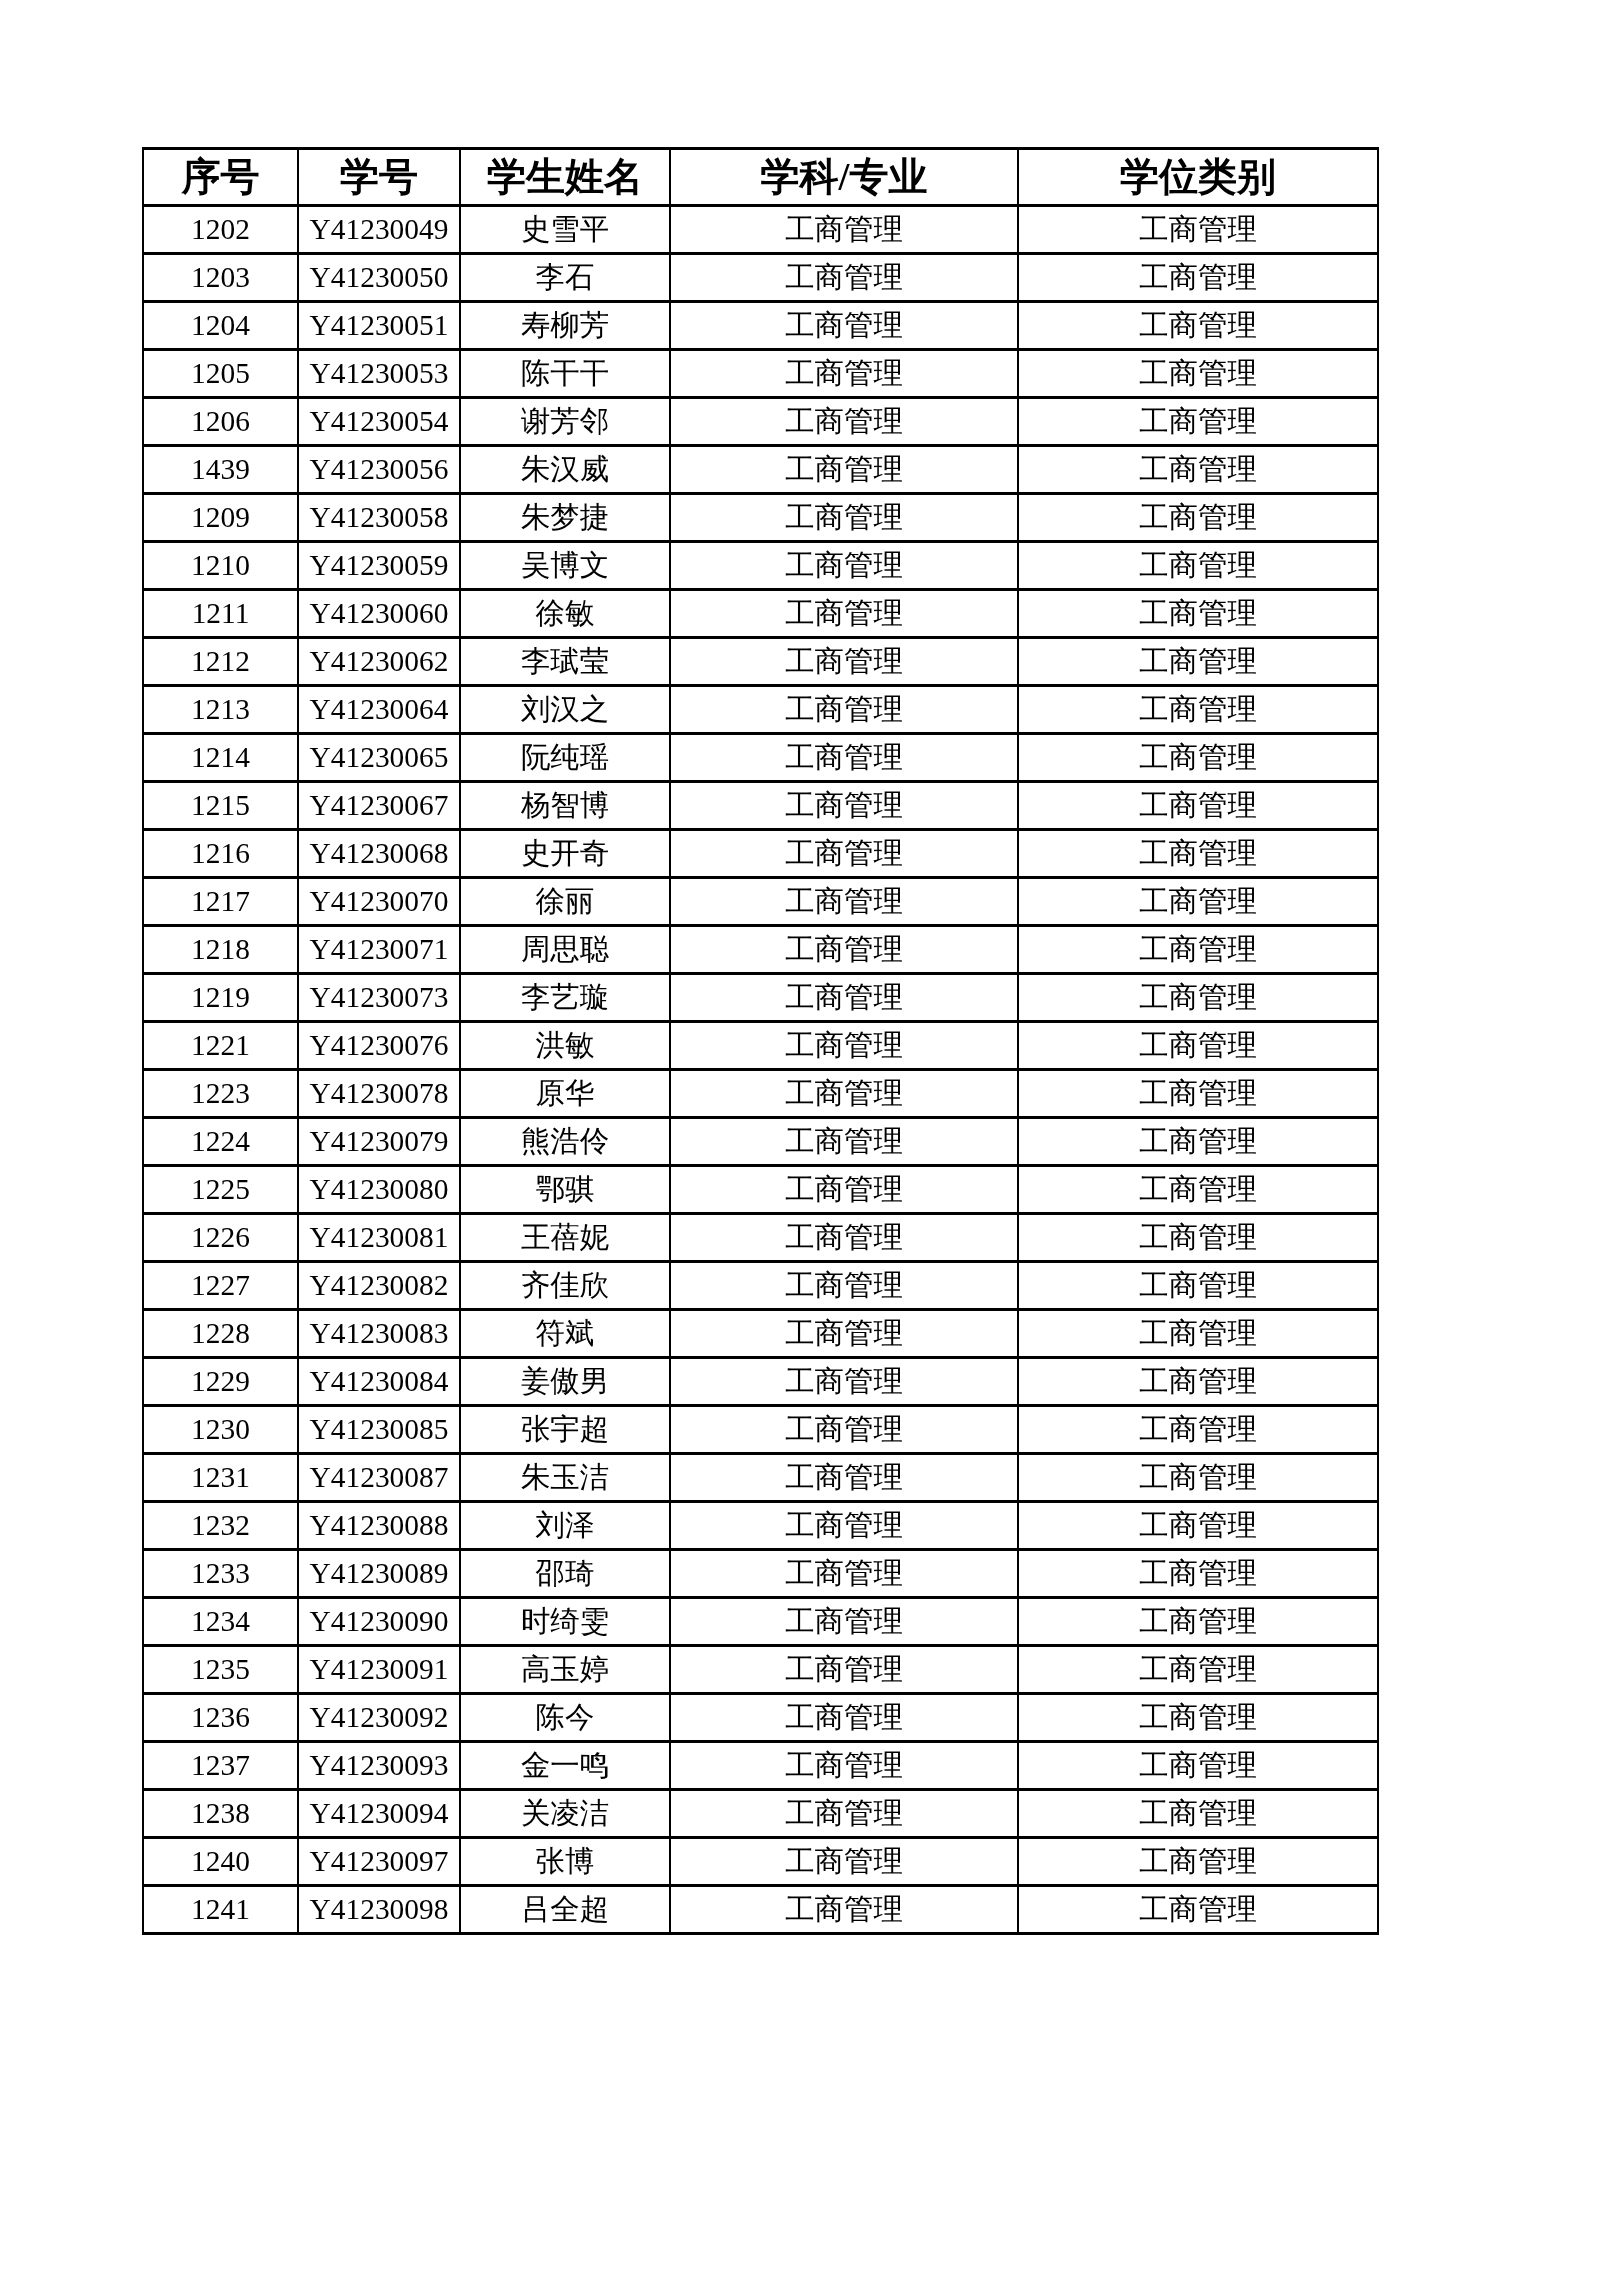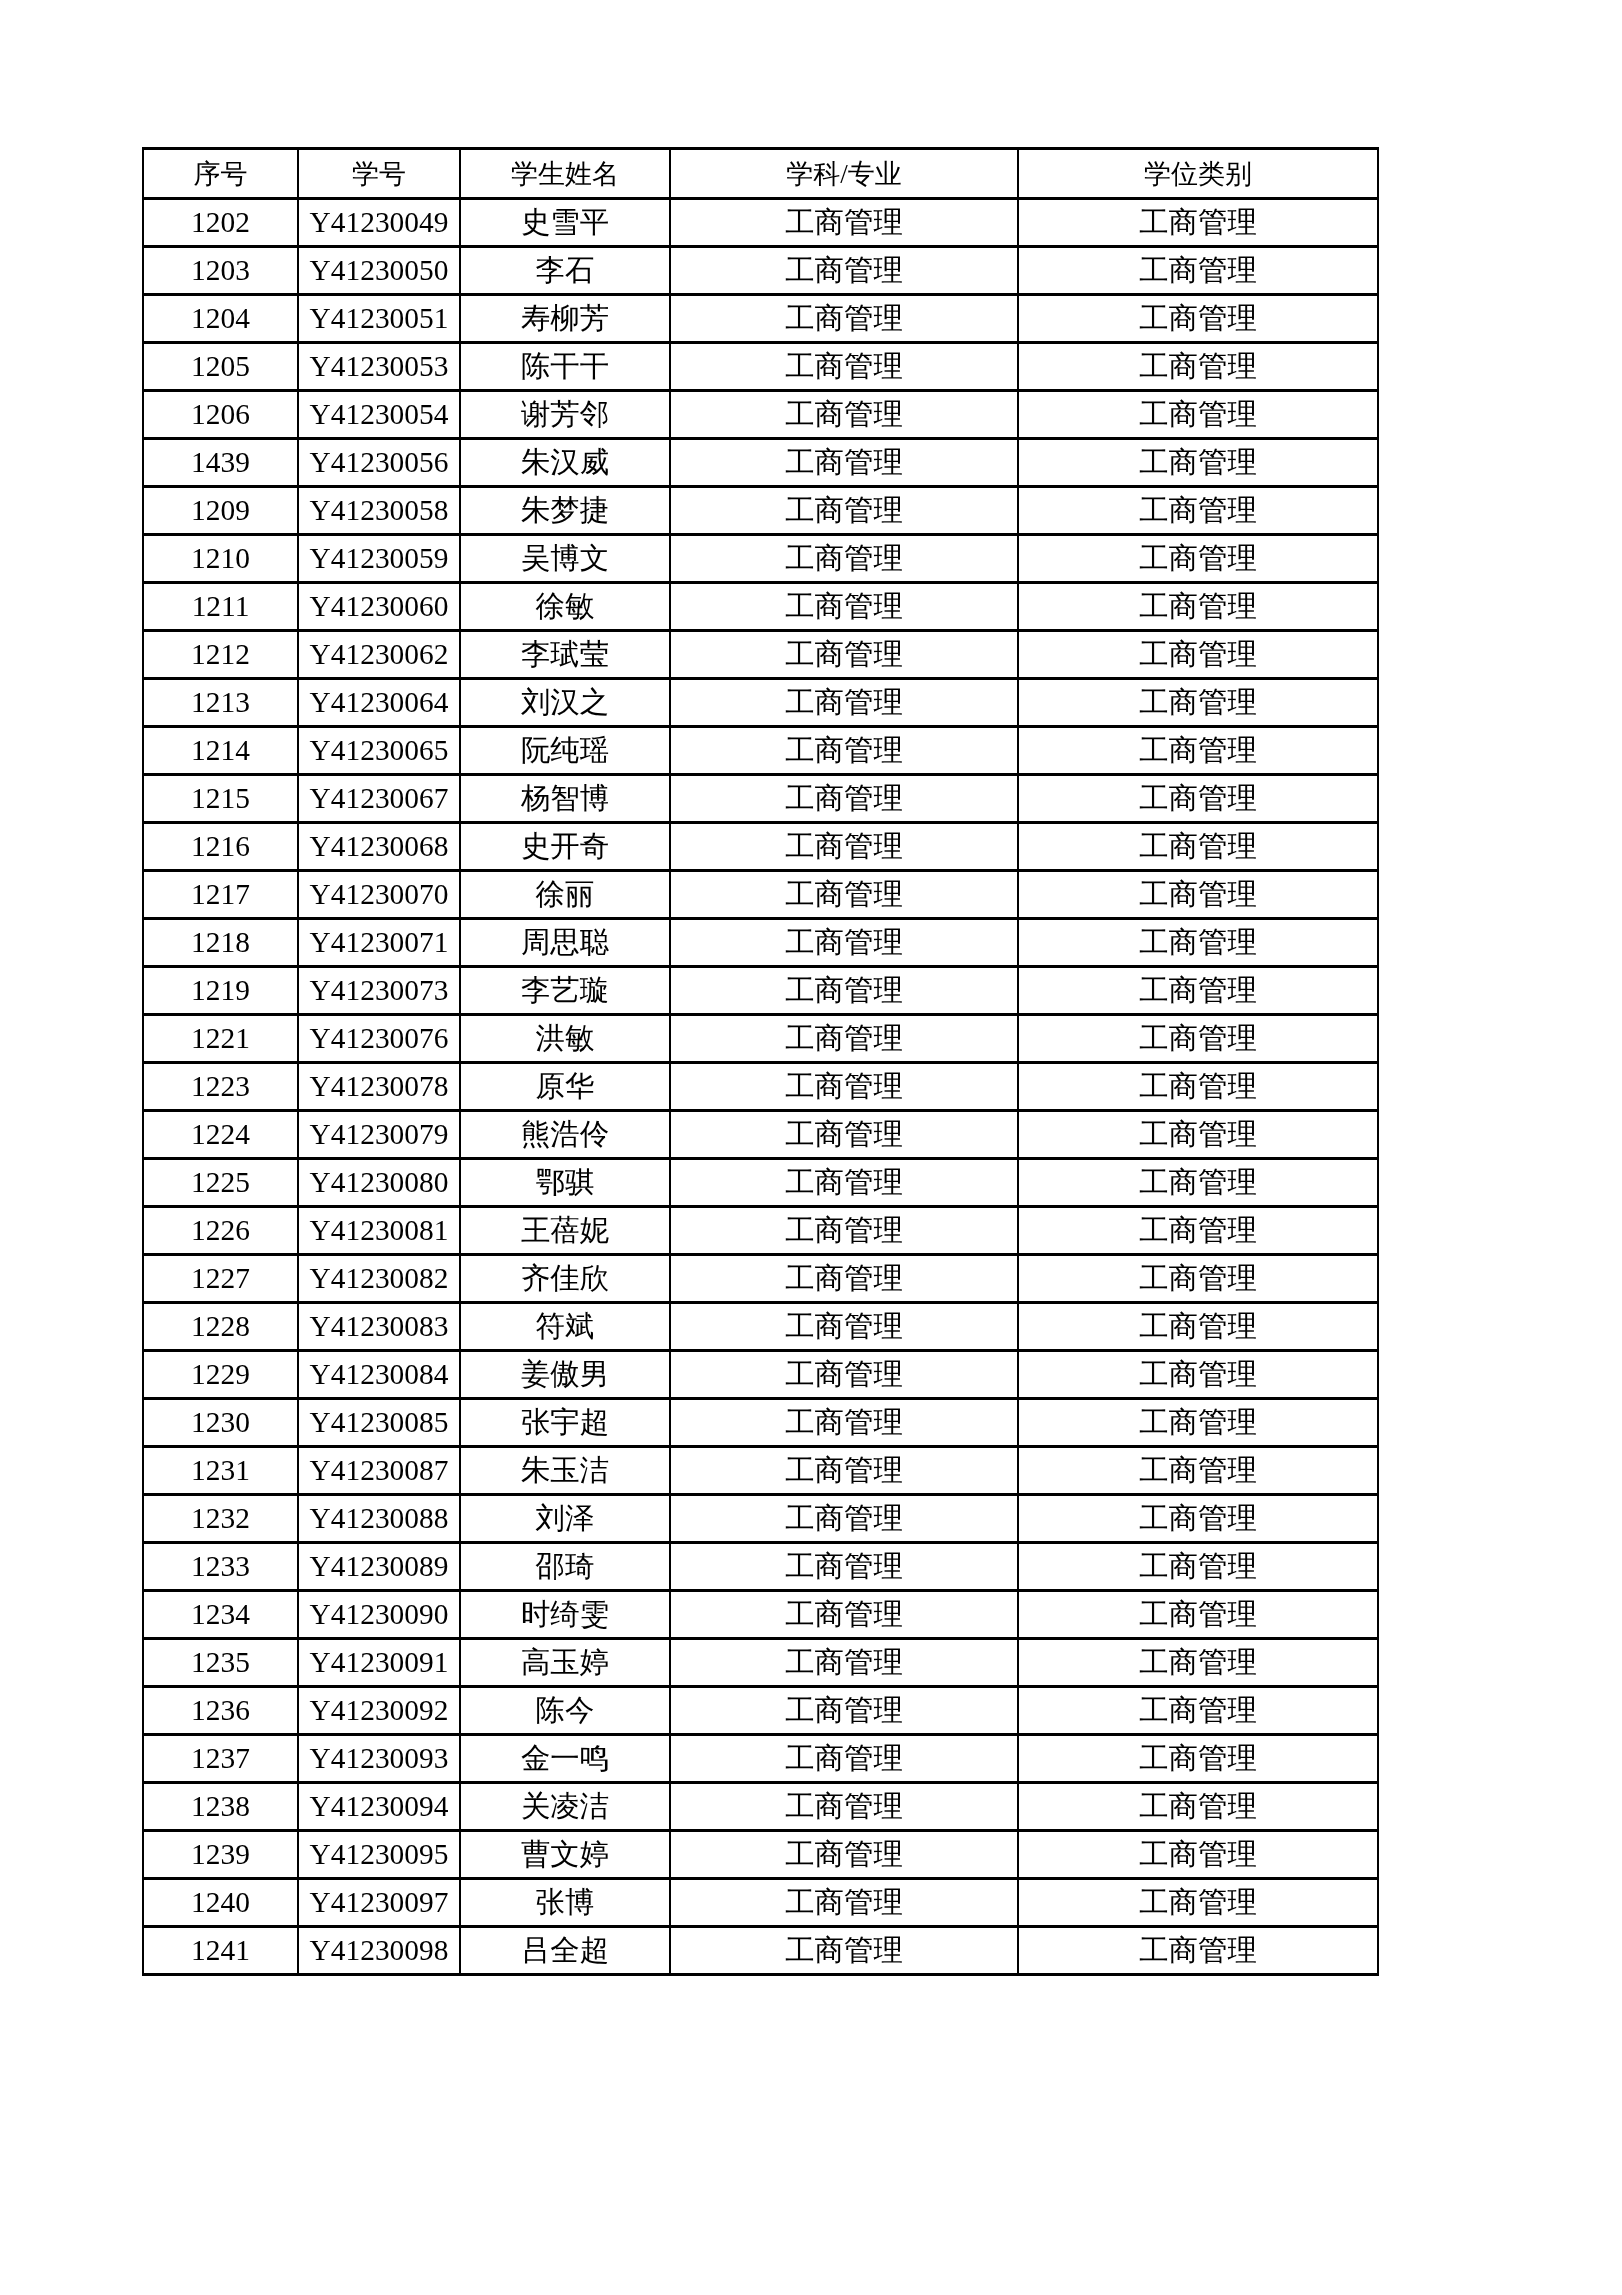--- a/index.html
+++ b/index.html
@@ -36,22 +36,22 @@
     overflow: hidden;
     white-space: nowrap;
   }
   table.roster thead tr {
     height: 50px;
   }
   table.roster tbody tr {
     height: 48px;
   }
   table.roster th {
-    font-size: 27px;
-    font-weight: 400;
+    font-size: 39px;
+    font-weight: 700;
   }
   table.roster td {
     font-size: 29.4px;
     font-weight: 400;
   }
 </style>
 </head>
 <body>
 
 <div class="page">
@@ -305,27 +305,20 @@
           <td>工商管理</td>
         </tr>
         <tr>
           <td>1238</td>
           <td>Y41230094</td>
           <td>关凌洁</td>
           <td>工商管理</td>
           <td>工商管理</td>
         </tr>
         <tr>
-          <td>1239</td>
-          <td>Y41230095</td>
-          <td>曹文婷</td>
-          <td>工商管理</td>
-          <td>工商管理</td>
-        </tr>
-        <tr>
           <td>1240</td>
           <td>Y41230097</td>
           <td>张博</td>
           <td>工商管理</td>
           <td>工商管理</td>
         </tr>
         <tr>
           <td>1241</td>
           <td>Y41230098</td>
           <td>吕全超</td>

